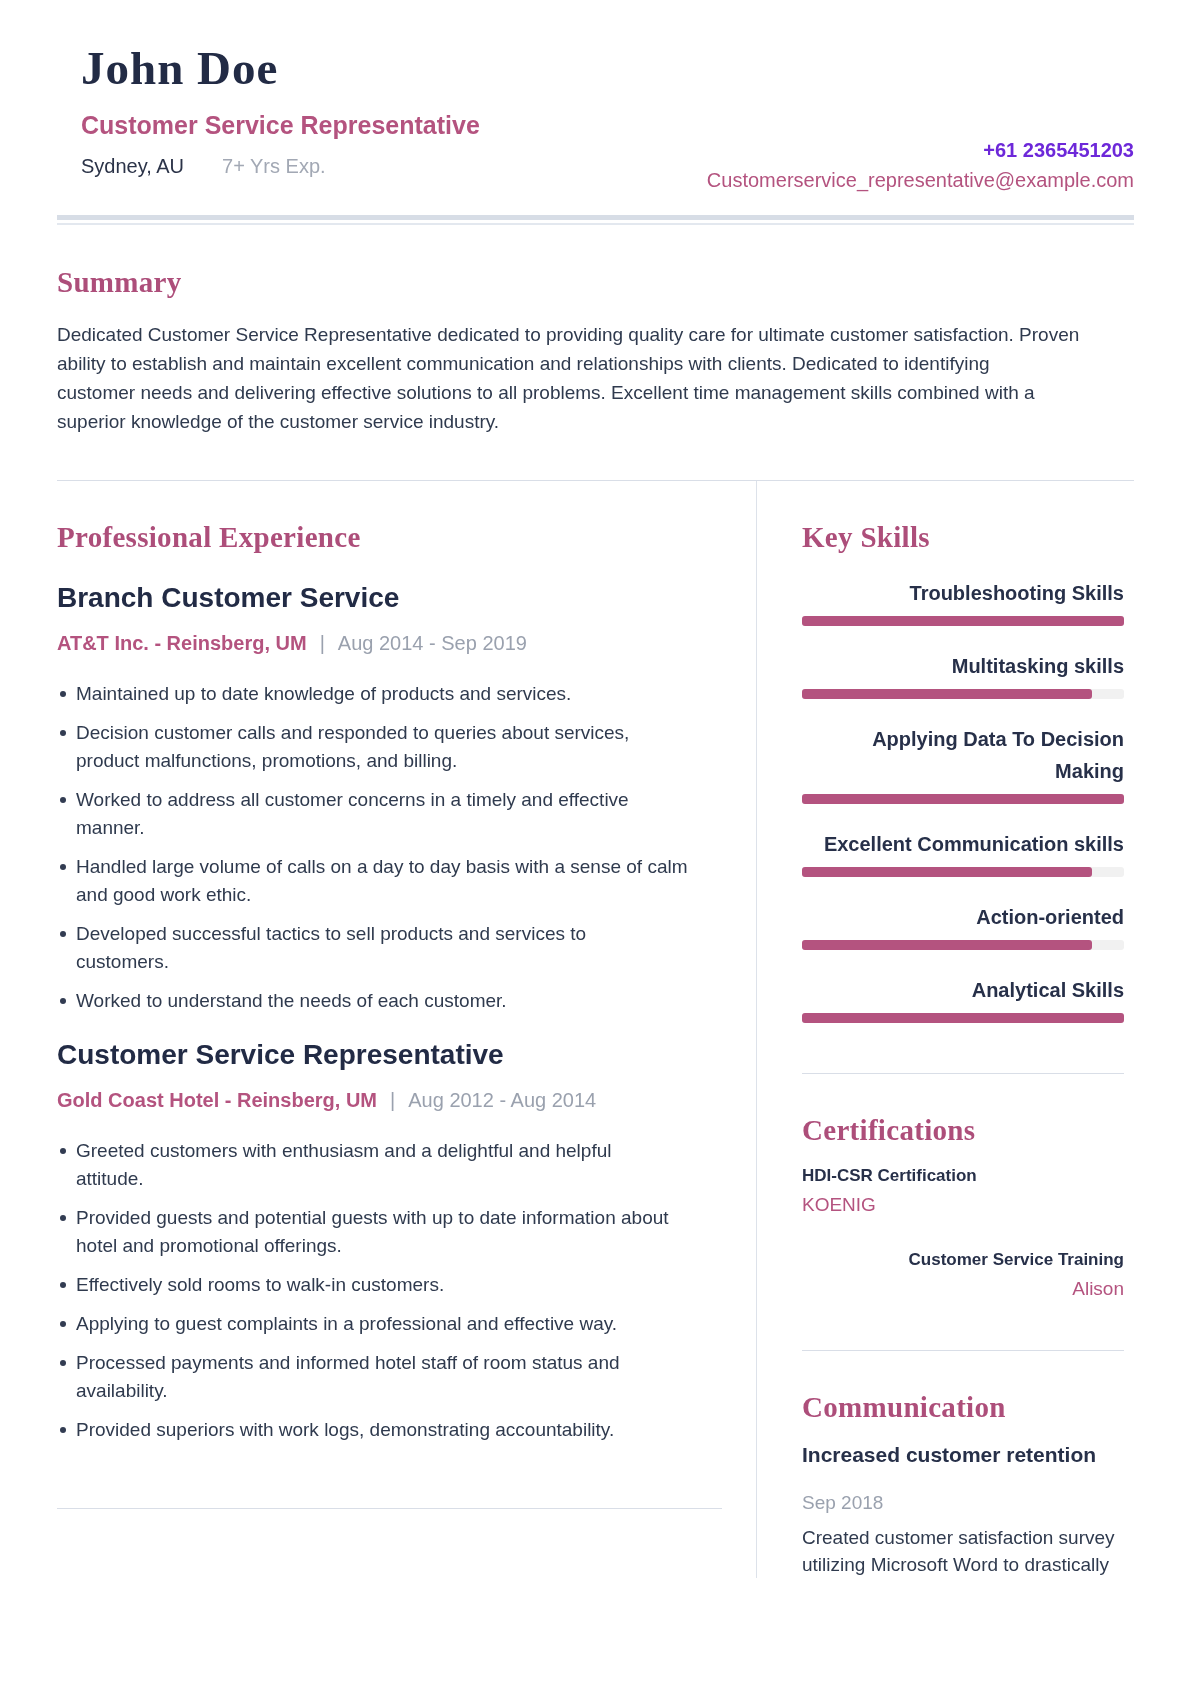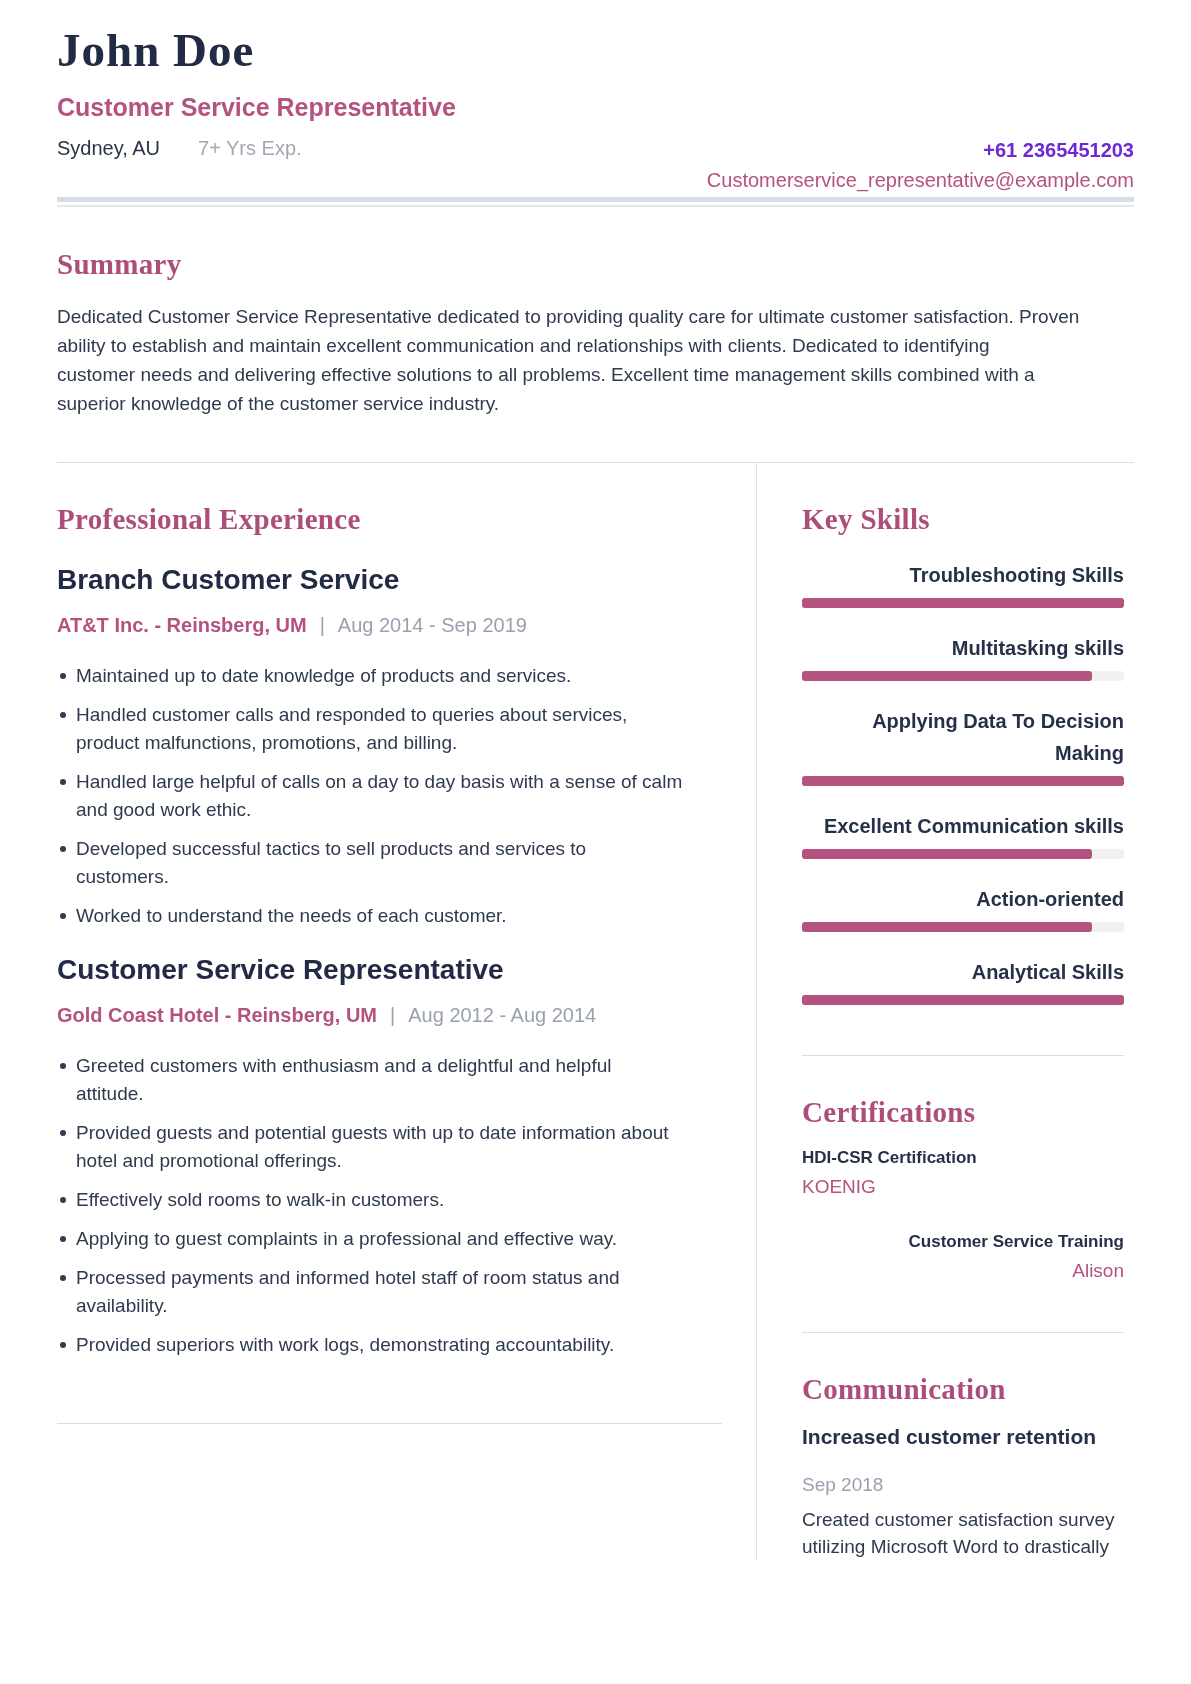--- a/index.html
+++ b/index.html
@@ -6,21 +6,21 @@
   html,body { background:#ffffff; }
   body {
     width:1191px; height:1684px; overflow:hidden; position:relative;
     font-family:"Liberation Sans","DejaVu Sans",sans-serif;
     color:#2f3a4e;
   }
   .page { padding:0 57px; }
   .pre { white-space:pre-line; }
 
   
-  header { position:relative; padding-top:23px; }
+  header { position:relative; padding-top:41px;margin-left:24px; }
   h1.name {
     font-family:"Liberation Serif","DejaVu Serif",serif;
     font-size:47px; line-height:55px; font-weight:700;
     color:#222b45; letter-spacing:1px;
   }
   .person-title { margin-top:14px; font-size:25px; line-height:30px; font-weight:700; color:#b4537f; }
   .loc-row { margin-top:14px; font-size:20px; line-height:24px; }
   .loc-row .location { color:#2b3348; font-weight:500; }
   .loc-row .exp { color:#a2a8b4; margin-left:38px; }
   .contact { position:absolute; top:137px; right:0; text-align:right; }
@@ -120,23 +120,25 @@
       <div class="jobs-list">
 
       <div class="job">
             <h3>Branch Customer Service</h3>
             <div class="meta">
               <span class="company">AT&amp;T Inc. - Reinsberg, UM</span><span class="sep">|</span><span class="dates">Aug 2014 - Sep 2019</span>
             </div>
             <ul class="bullets">
 
             <li><span class="pre">Maintained up to date knowledge of products and services.</span></li>
-              <li><span class="pre">Handled customer calls and responded to queries about services,
+              <li><span class="pre">Decision customer calls and responded to queries about services,
 product malfunctions, promotions, and billing.</span></li>
-              <li><span class="pre">Handled large helpful of calls on a day to day basis with a sense of calm
+              <li><span class="pre">Worked to address all customer concerns in a timely and effective
+manner.</span></li>
+              <li><span class="pre">Handled large volume of calls on a day to day basis with a sense of calm
 and good work ethic.</span></li>
               <li><span class="pre">Developed successful tactics to sell products and services to
 customers.</span></li>
               <li><span class="pre">Worked to understand the needs of each customer.</span></li>
             </ul>
           </div>
           <div class="job">
             <h3>Customer Service Representative</h3>
             <div class="meta">
               <span class="company">Gold Coast Hotel - Reinsberg, UM</span><span class="sep">|</span><span class="dates">Aug 2012 - Aug 2014</span>

